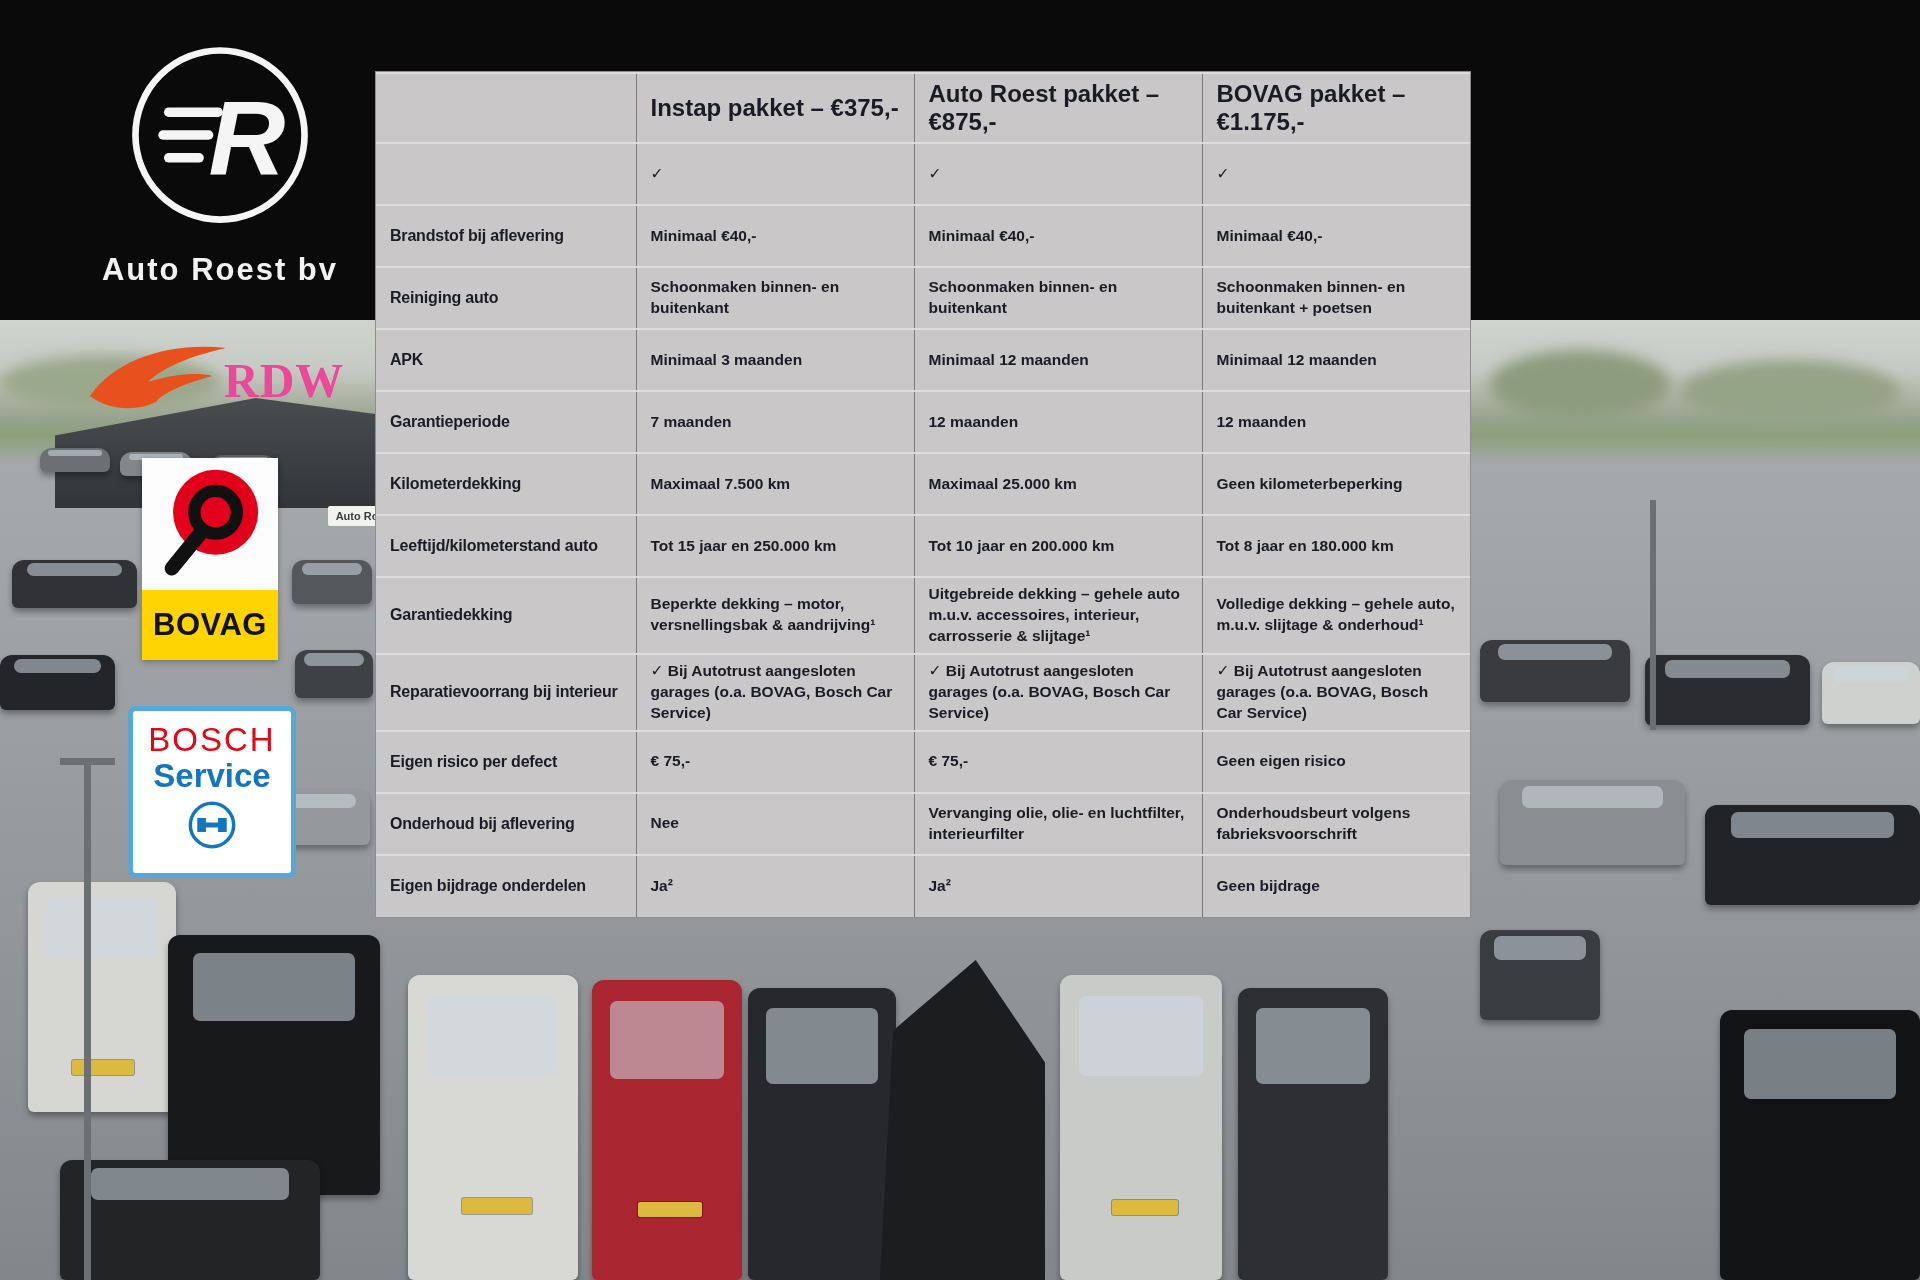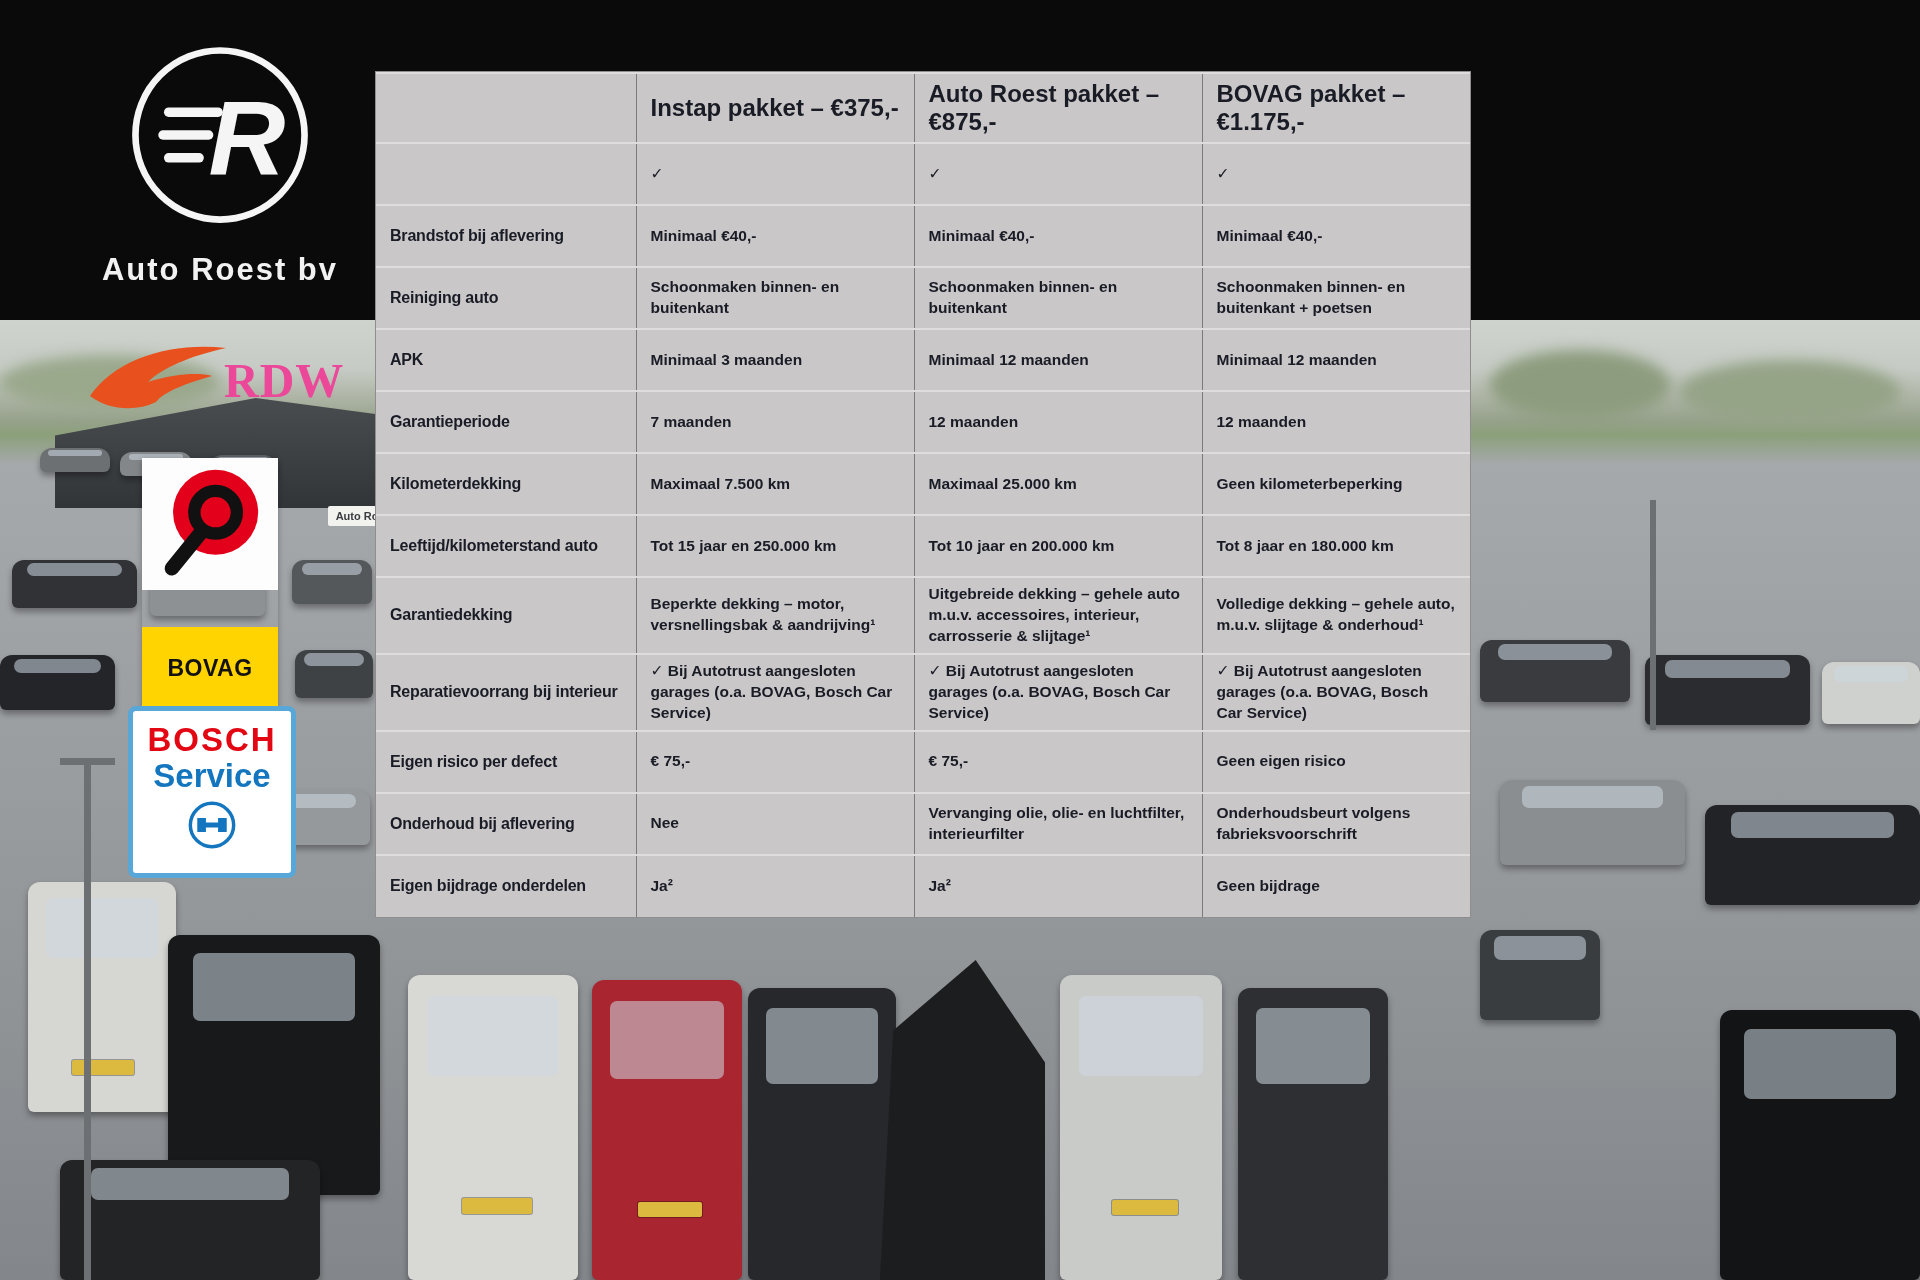--- a/index.html
+++ b/index.html
@@ -34,28 +34,28 @@
 
   
   .rdw{position:absolute;left:86px;top:334px;z-index:2;display:flex;align-items:center;}
   .rdw-text{font-family:"Liberation Serif","DejaVu Serif",serif;font-weight:700;
     font-size:48px;color:#ec4899;margin-left:-42px;letter-spacing:1px;text-align:center;}
 
   
   .bovag{position:absolute;left:142px;top:458px;width:136px;z-index:2;
     box-shadow:0 2px 6px rgba(0,0,0,.3);}
   .bovag-top{background:#fdfdfd;height:132px;display:flex;align-items:center;justify-content:center;}
-  .bovag-band{background:var(--bovag_yellow,#ffd400);height:82px;display:flex;align-items:center;
-    justify-content:center;font-size:23px;font-weight:800;color:#121212;letter-spacing:.5px;margin-top:37px;}
+  .bovag-band{background:var(--bovag_yellow,#ffd400);height:70px;display:flex;align-items:center;
+    justify-content:center;font-size:31px;font-weight:800;color:#121212;letter-spacing:.5px;}
 
   
   .bosch{position:absolute;left:128px;top:706px;width:168px;height:172px;z-index:2;
     background:#ffffff;border:5px solid #57a7d9;border-radius:8px;box-sizing:border-box;
     display:flex;flex-direction:column;align-items:center;padding-top:10px;}
-  .bosch-word{color:var(--bosch_red,#e30613);font-size:33px;font-weight:700;letter-spacing:2px;}
+  .bosch-word{color:var(--bosch_red,#e30613);font-size:33px;font-weight:400;letter-spacing:2px;}
   .bosch-service{color:var(--bosch_blue,#1476be);font-size:33px;font-weight:700;margin-top:-2px;}
 
   
   table.pkg-table{position:absolute;left:376px;top:72px;width:1094px;z-index:3;
     border-collapse:collapse;background:var(--table_bg,#c9c7c8);
     box-shadow:0 0 0 1px #8f8d8e;table-layout:fixed;}
   .pkg-table th,.pkg-table td{border-left:1px solid var(--table_grid_dark,#7b797b);
     border-top:2px solid var(--table_grid_light,#dedcdd);
     padding:6px 14px;vertical-align:middle;text-align:left;box-sizing:border-box;
     color:var(--table_text,#191b25);}

